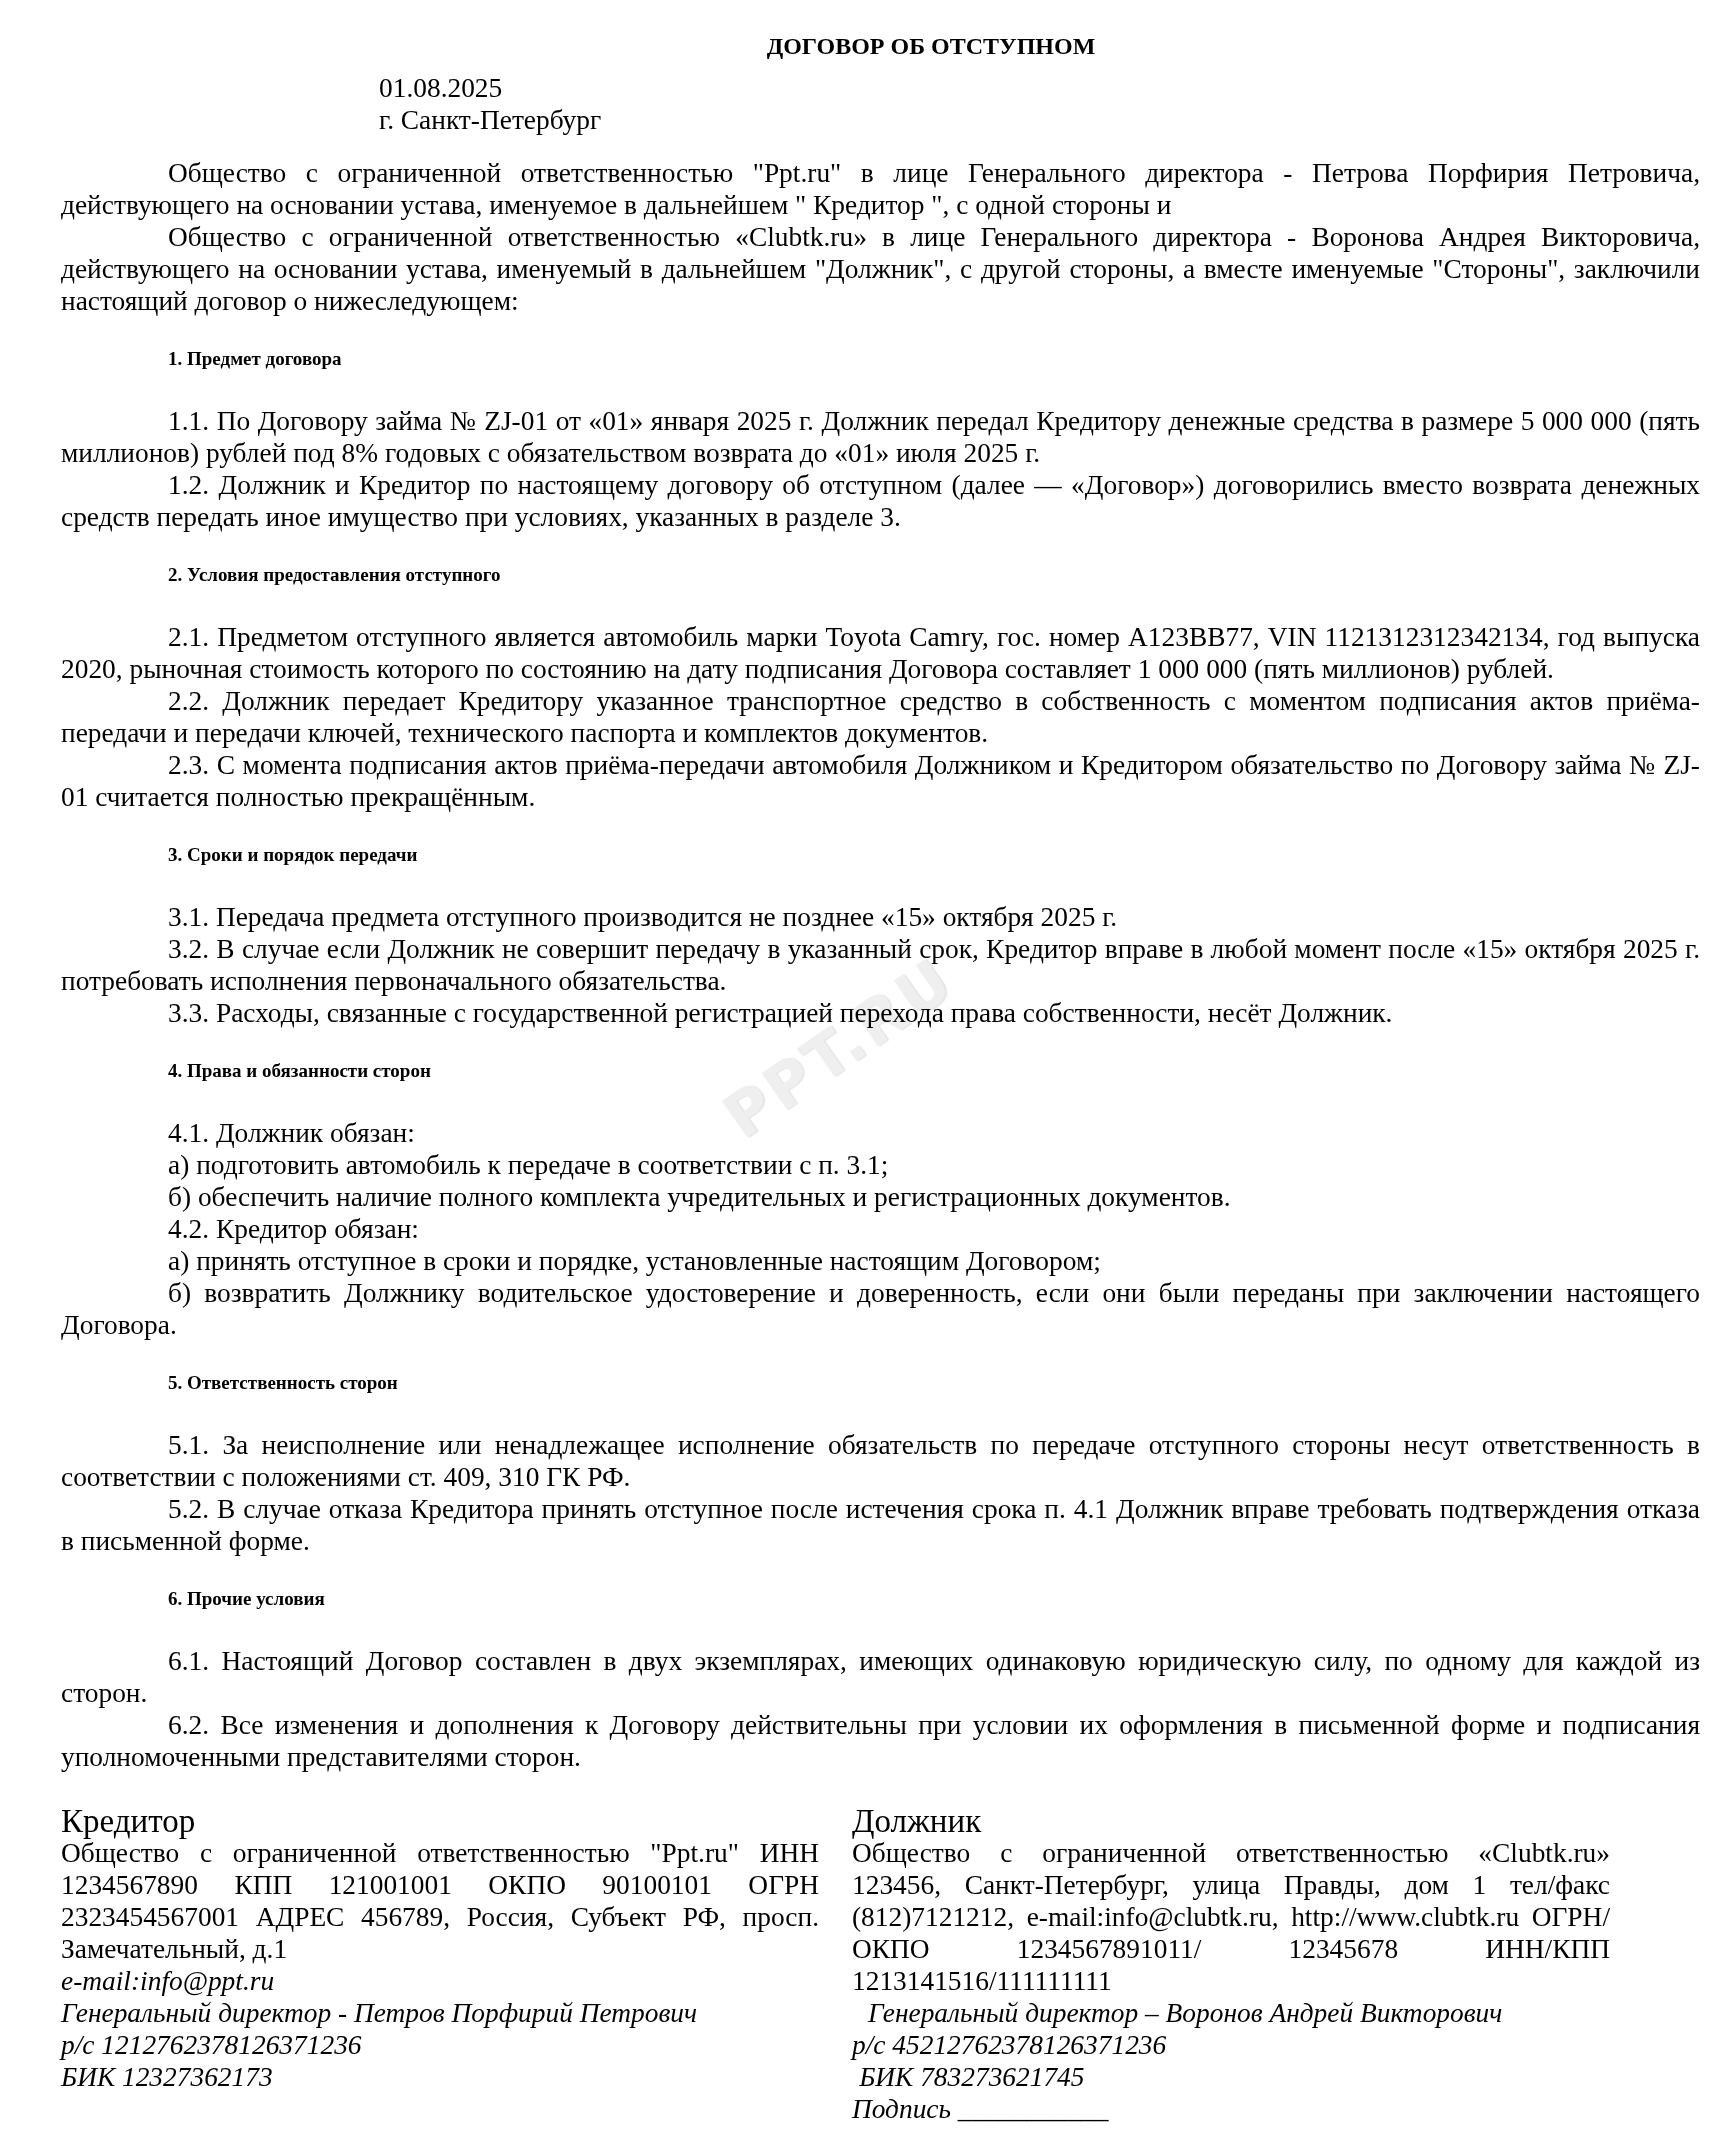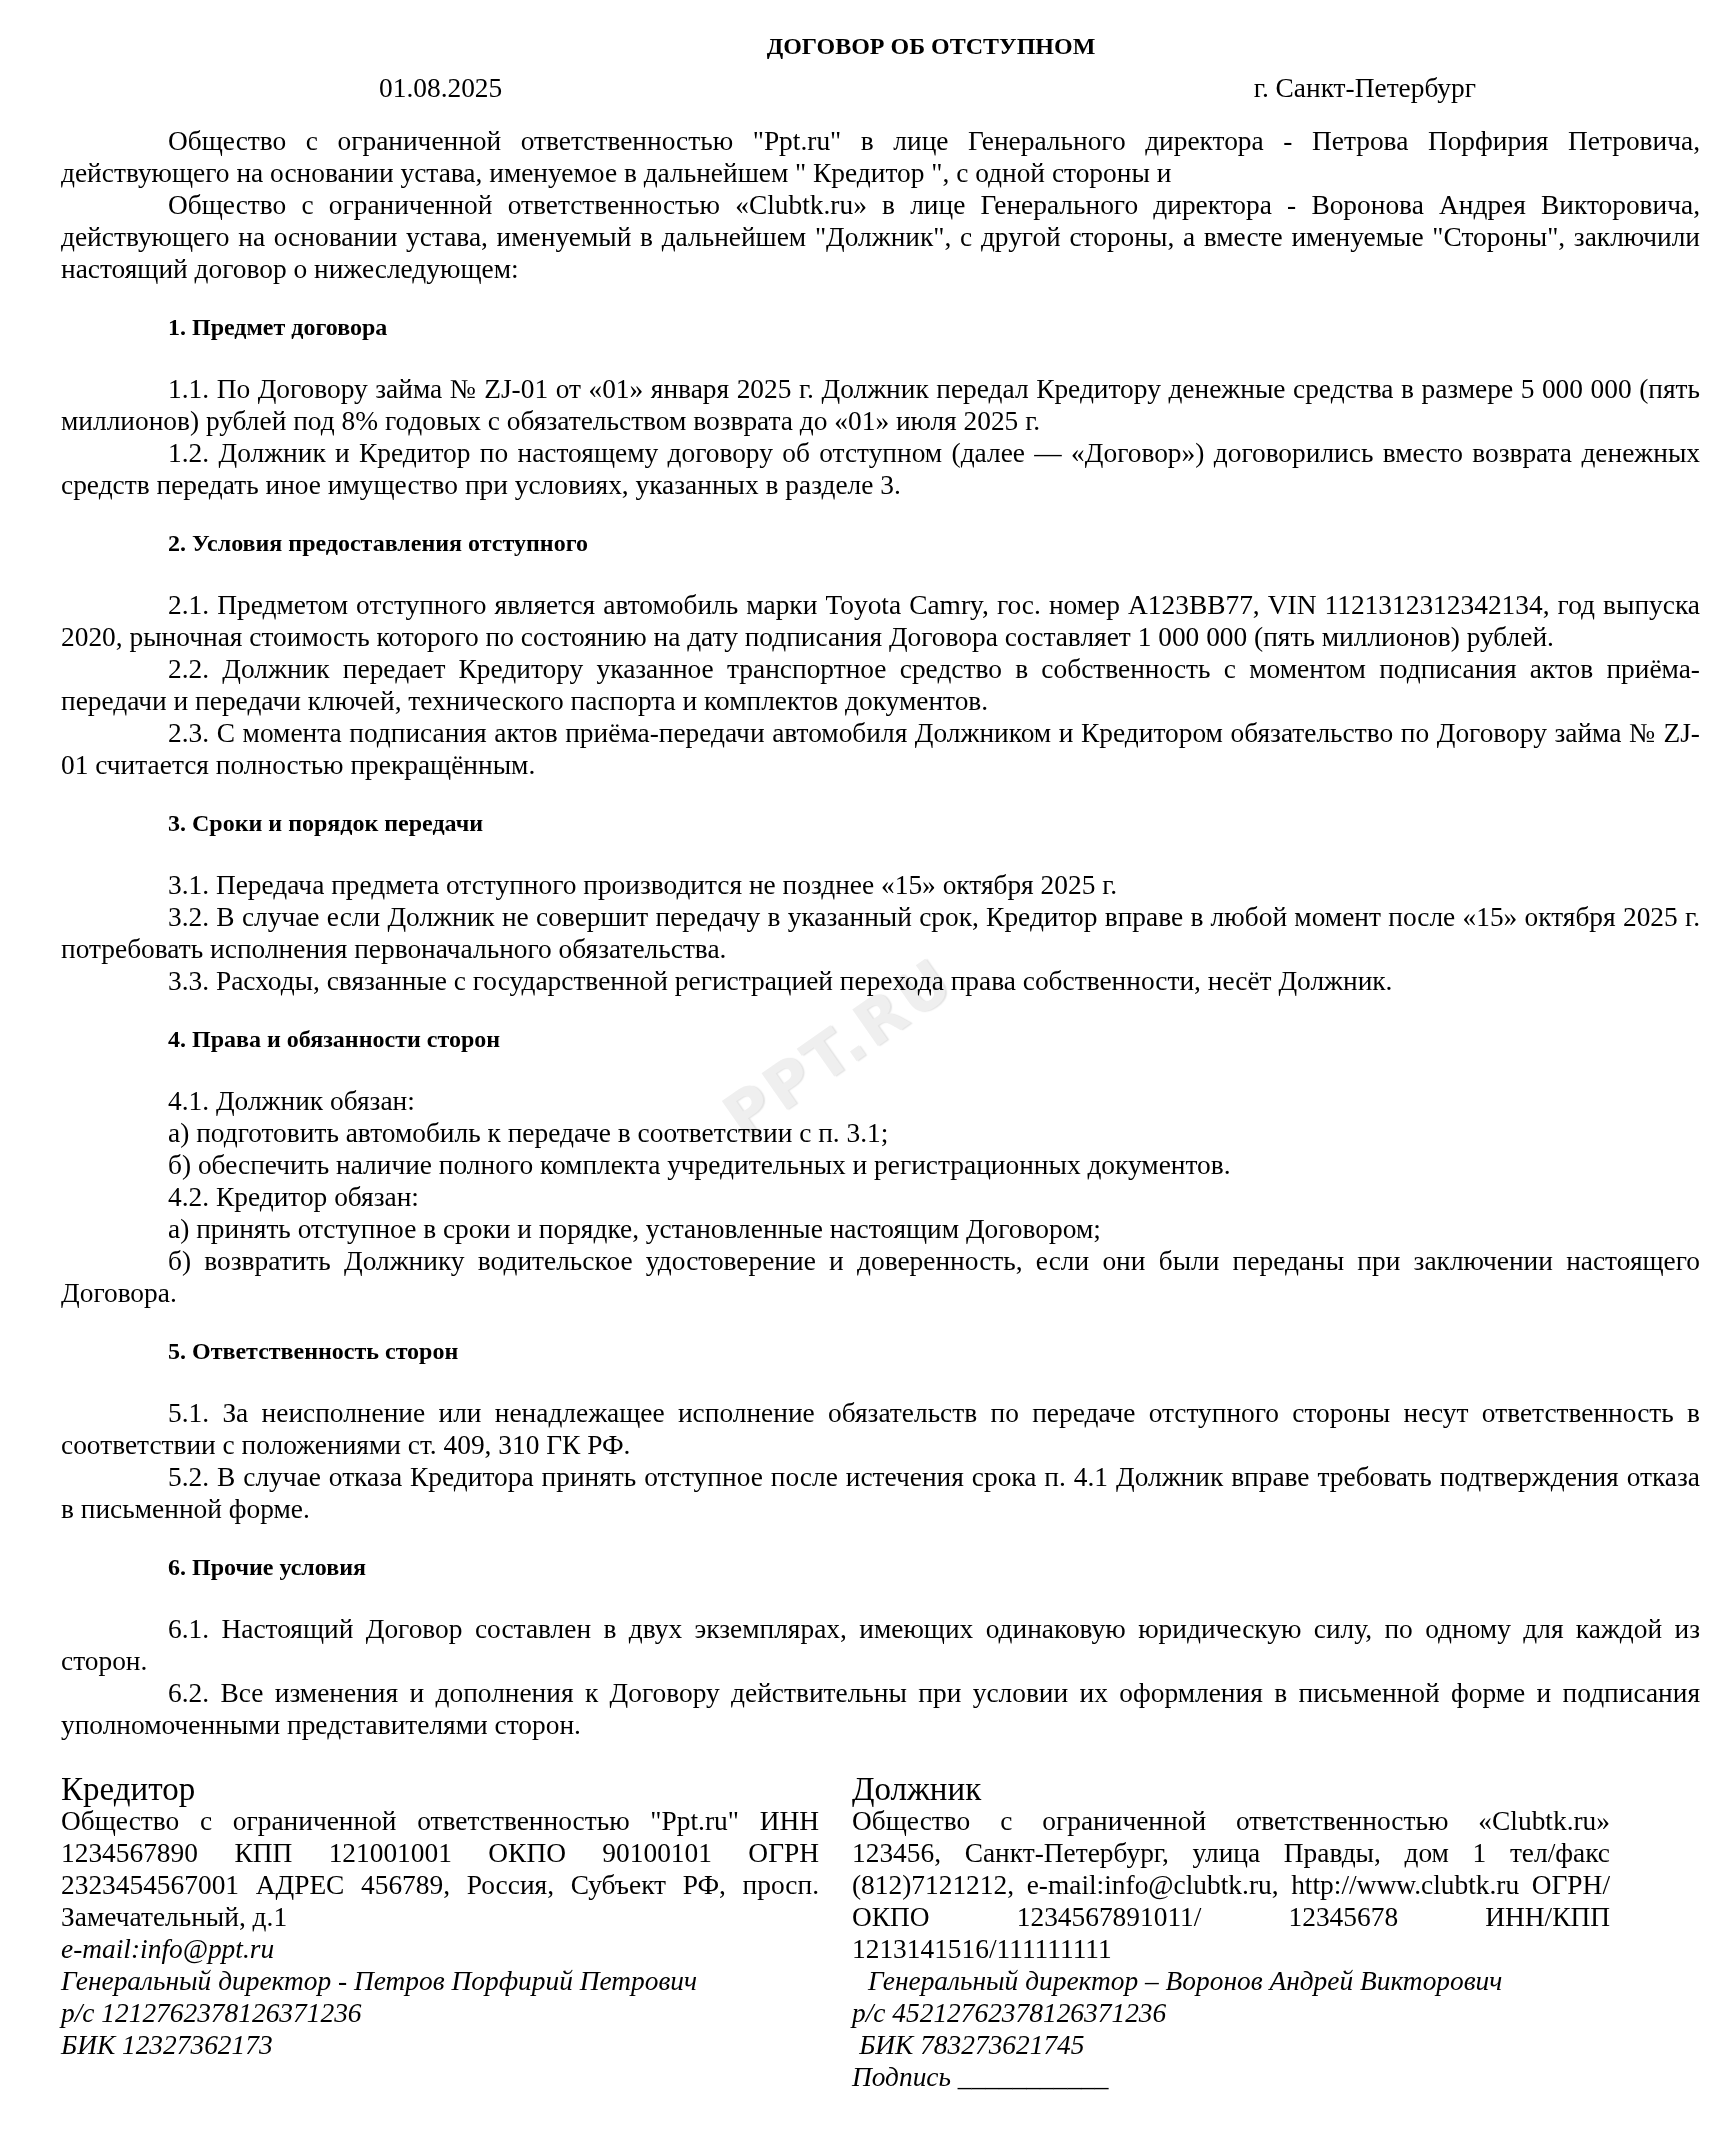--- a/index.html
+++ b/index.html
@@ -28,32 +28,33 @@
     font-weight: bold;
     text-align: center;
     text-indent: 101px;
   }
   .dateline {
     display: flex;
     justify-content: space-between;
     padding-left: 318px;
     padding-right: 224px;
     margin: 5.8px 0 21.6px 0;
+    flex-direction: column;
   }
   .dateline span { white-space: nowrap; }
 
   p.clause {
     margin: 0;
     text-indent: 107px;
     text-align: justify;
   }
   h2.section-heading {
     margin: 26px 0 30px 0;
     padding-left: 107px;
-    font-size: 24px;
+    font-size: 19px;
     line-height: 32px;
     font-weight: bold;
   }
 
   .signature-block {
     display: flex;
     margin-top: 32px;
   }
   .sig-col { width: 758px; }
   .sig-col.left { margin-right: 33px; }

